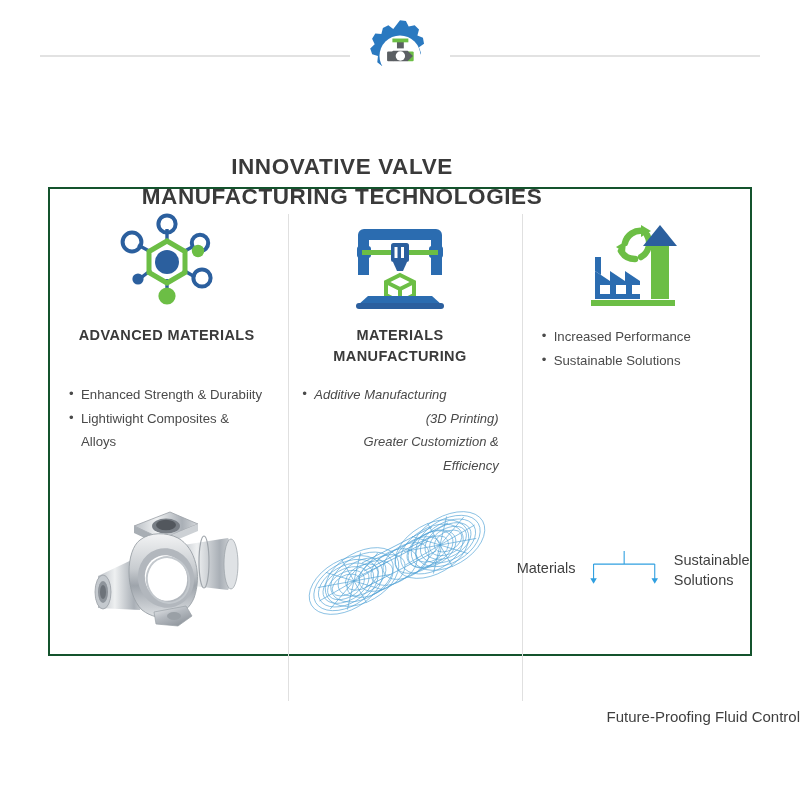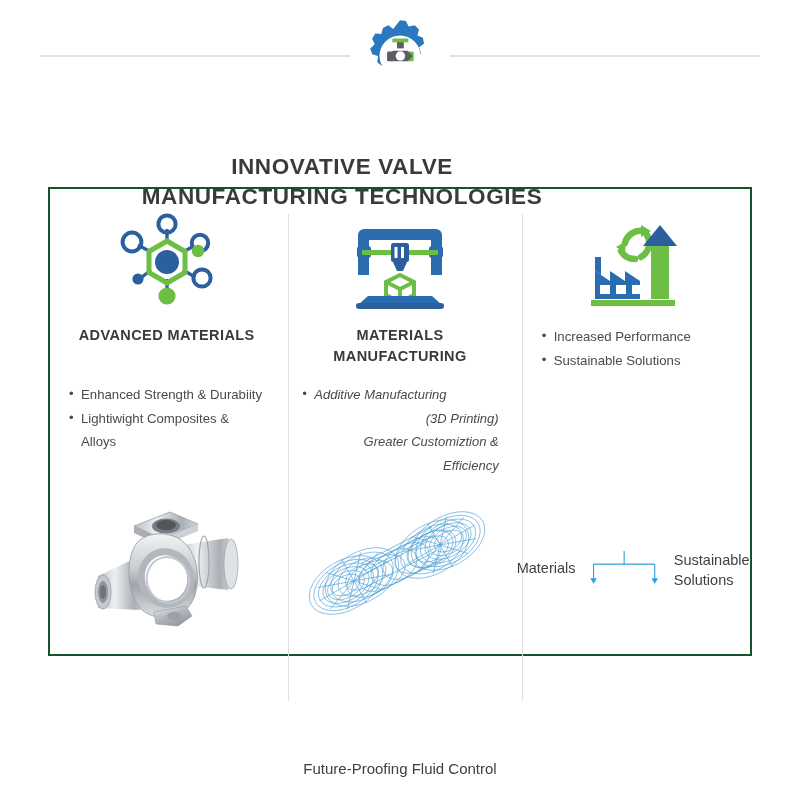--- a/index.html
+++ b/index.html
@@ -154,24 +154,24 @@
     font-size: 14.5px;
     color: #3f3f3f;
     line-height: 20px;
   }
   .flow-top { margin-bottom: 2px; }
   .flow-bottom { margin-top: 2px; }
 
   
   .footer {
     position: absolute;
-    top: 760px;
+    top: 708px;
     left: 0;
     width: 800px;
-    text-align: center;
+    text-align: right;
     font-size: 15px;
     color: #3f3f3f;
   }
 </style>
 </head>
 <body>
 
 <div class="header">
 
   <div class="logo-row">

